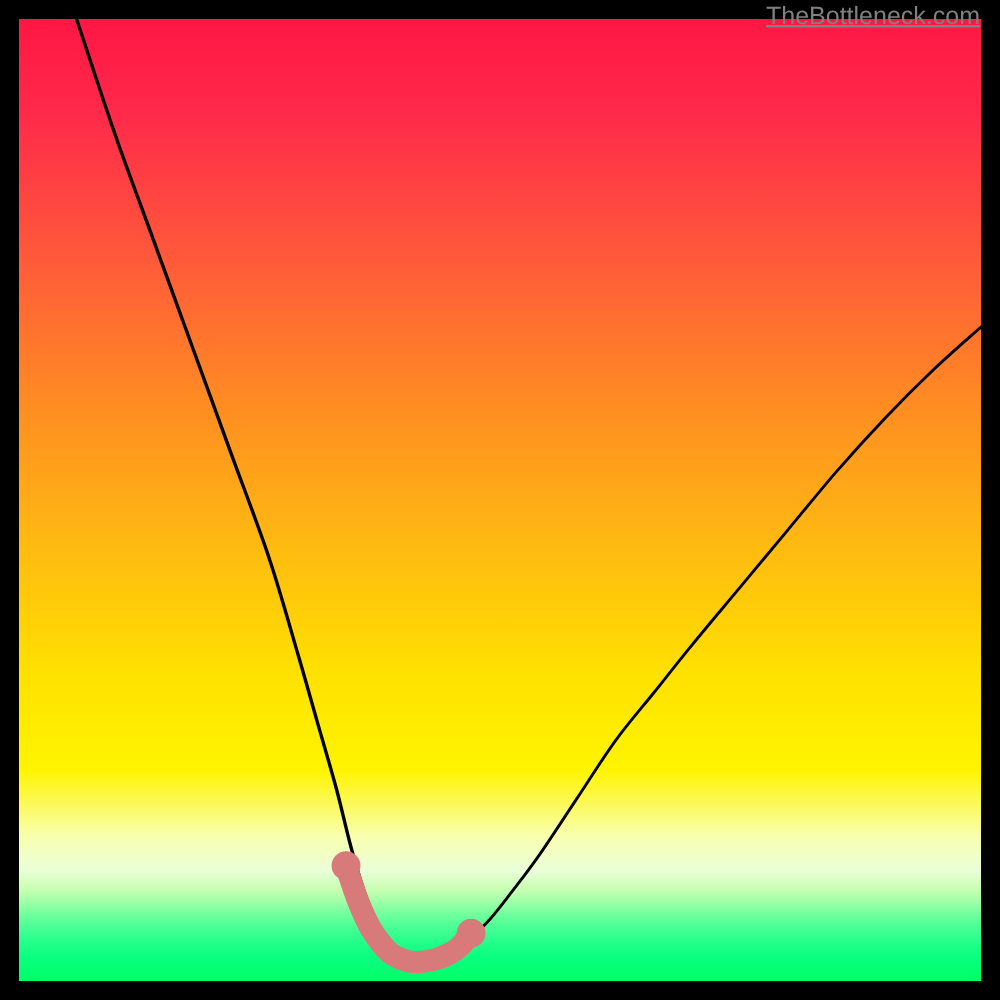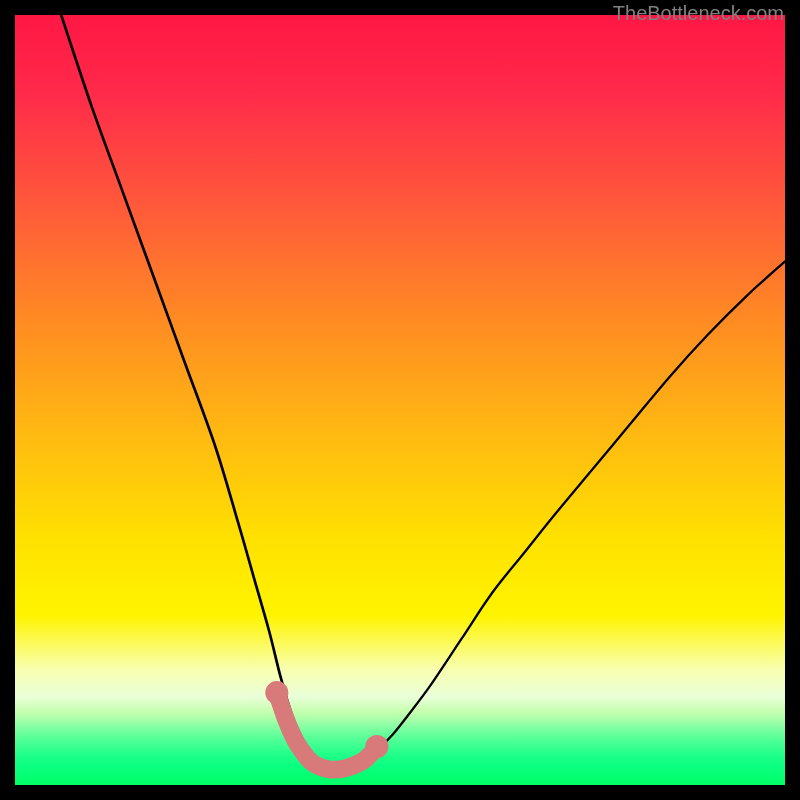--- a/index.html
+++ b/index.html
@@ -32,20 +32,21 @@
     width: 100%;
     height: 100%;
   }
   .attribution {
     position: absolute;
     top: 2px;
     right: 16px;
     color: #808080;
     font-size: 20px;
     font-weight: 500;
+    text-decoration: underline;
   }
   svg.curves {
     position: absolute;
     left: 0;
     top: 0;
     width: 100%;
     height: 100%;
   }
 </style>
 </head>

